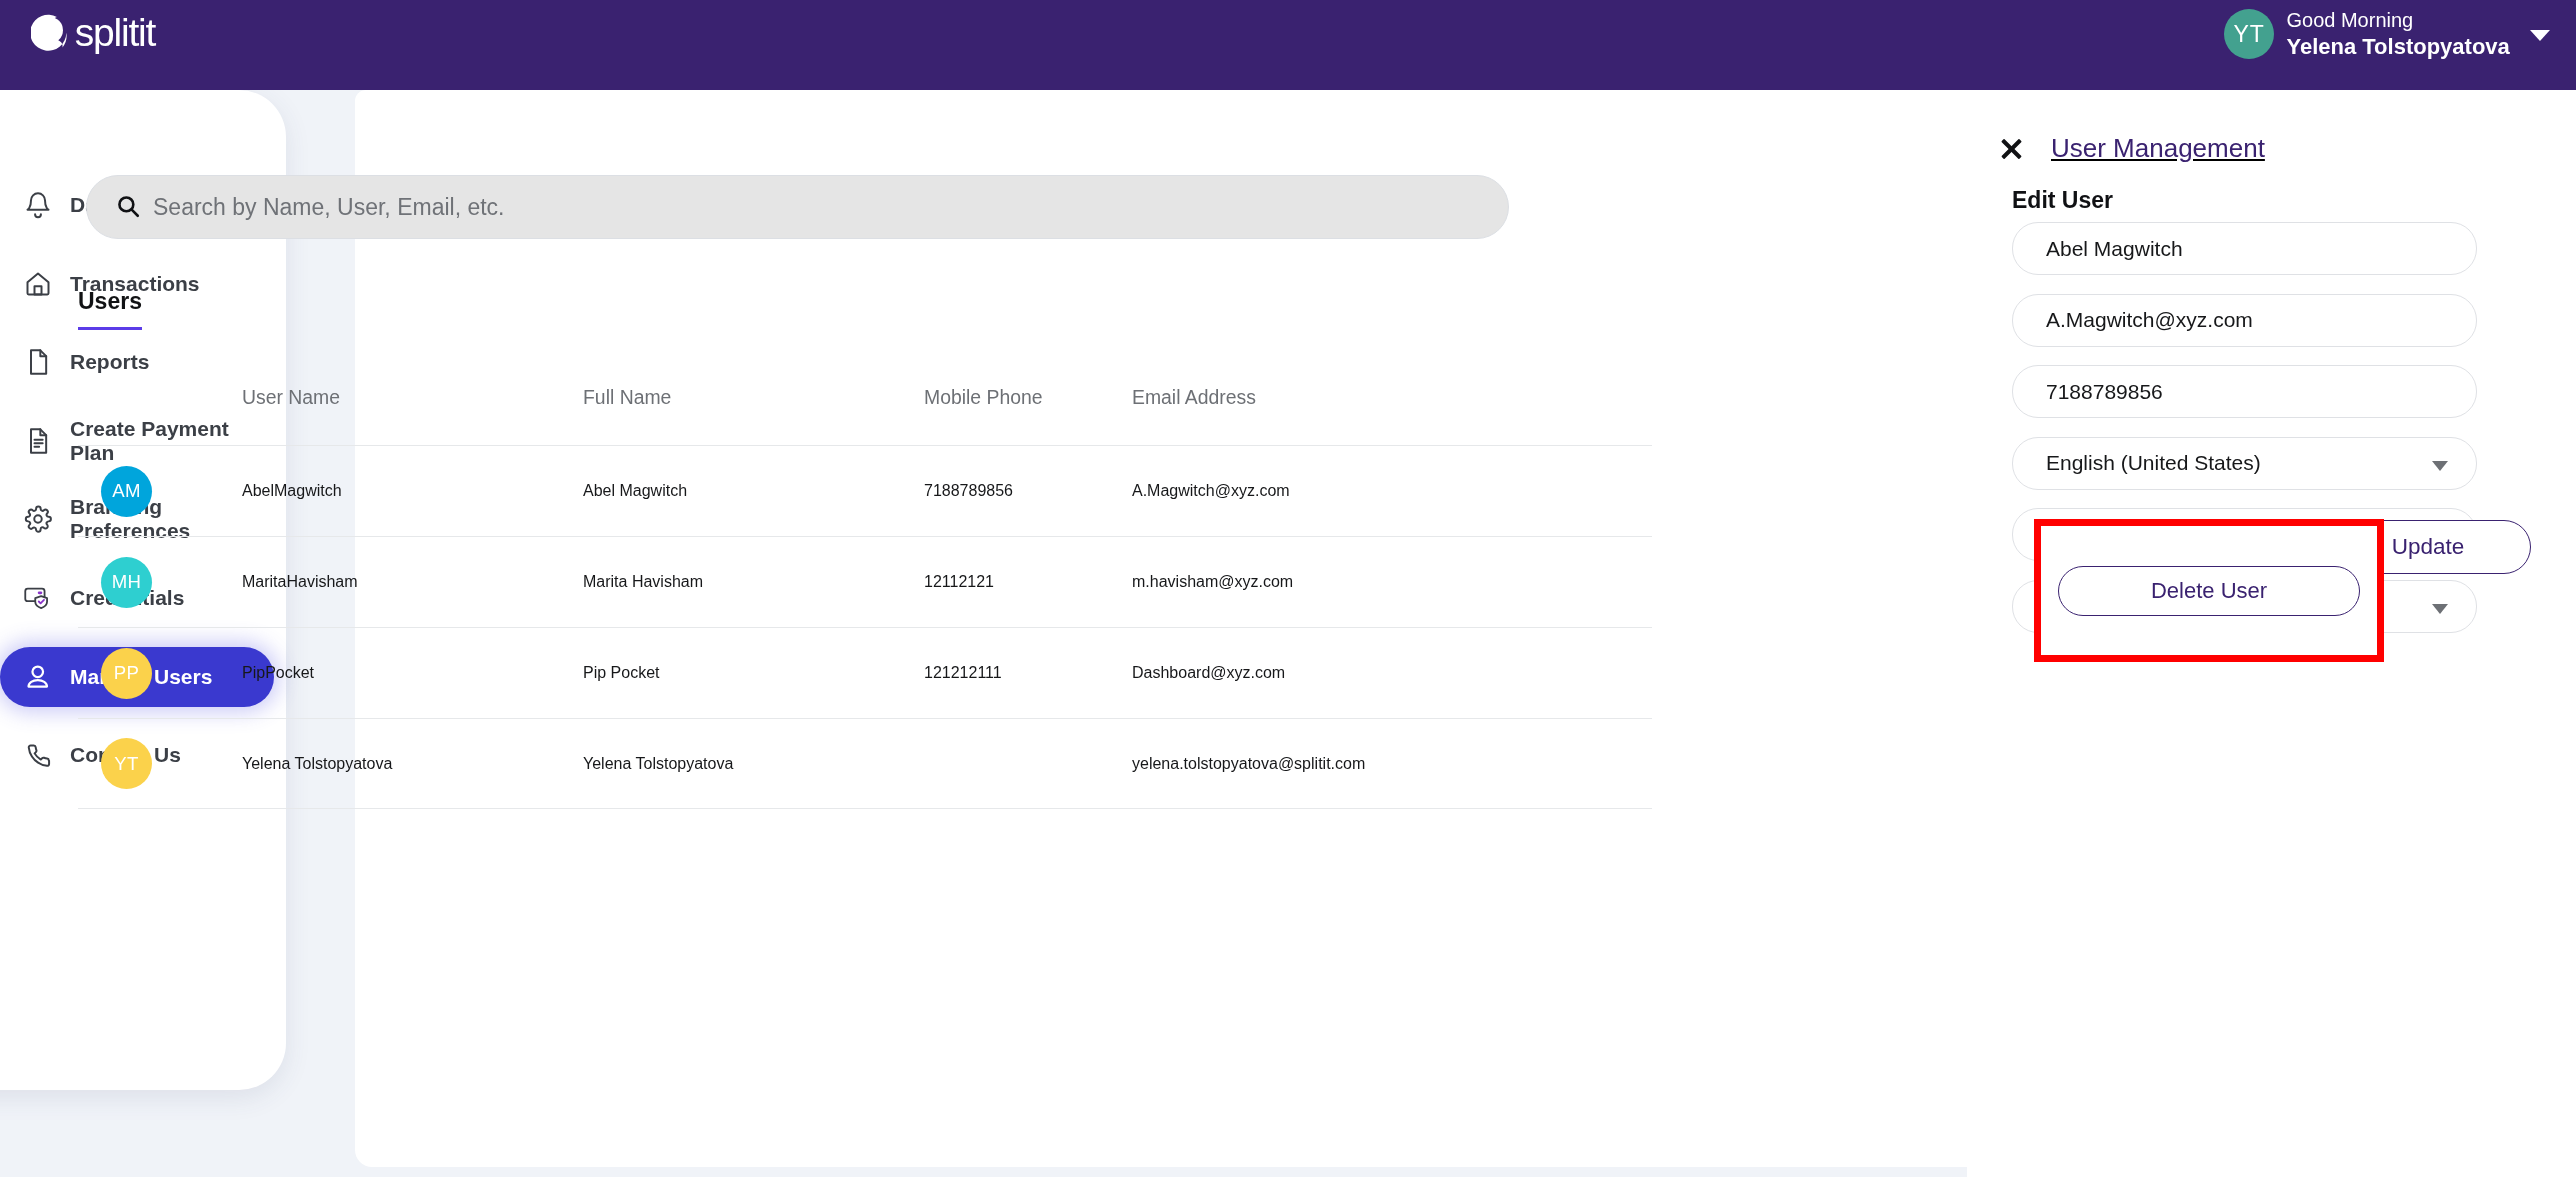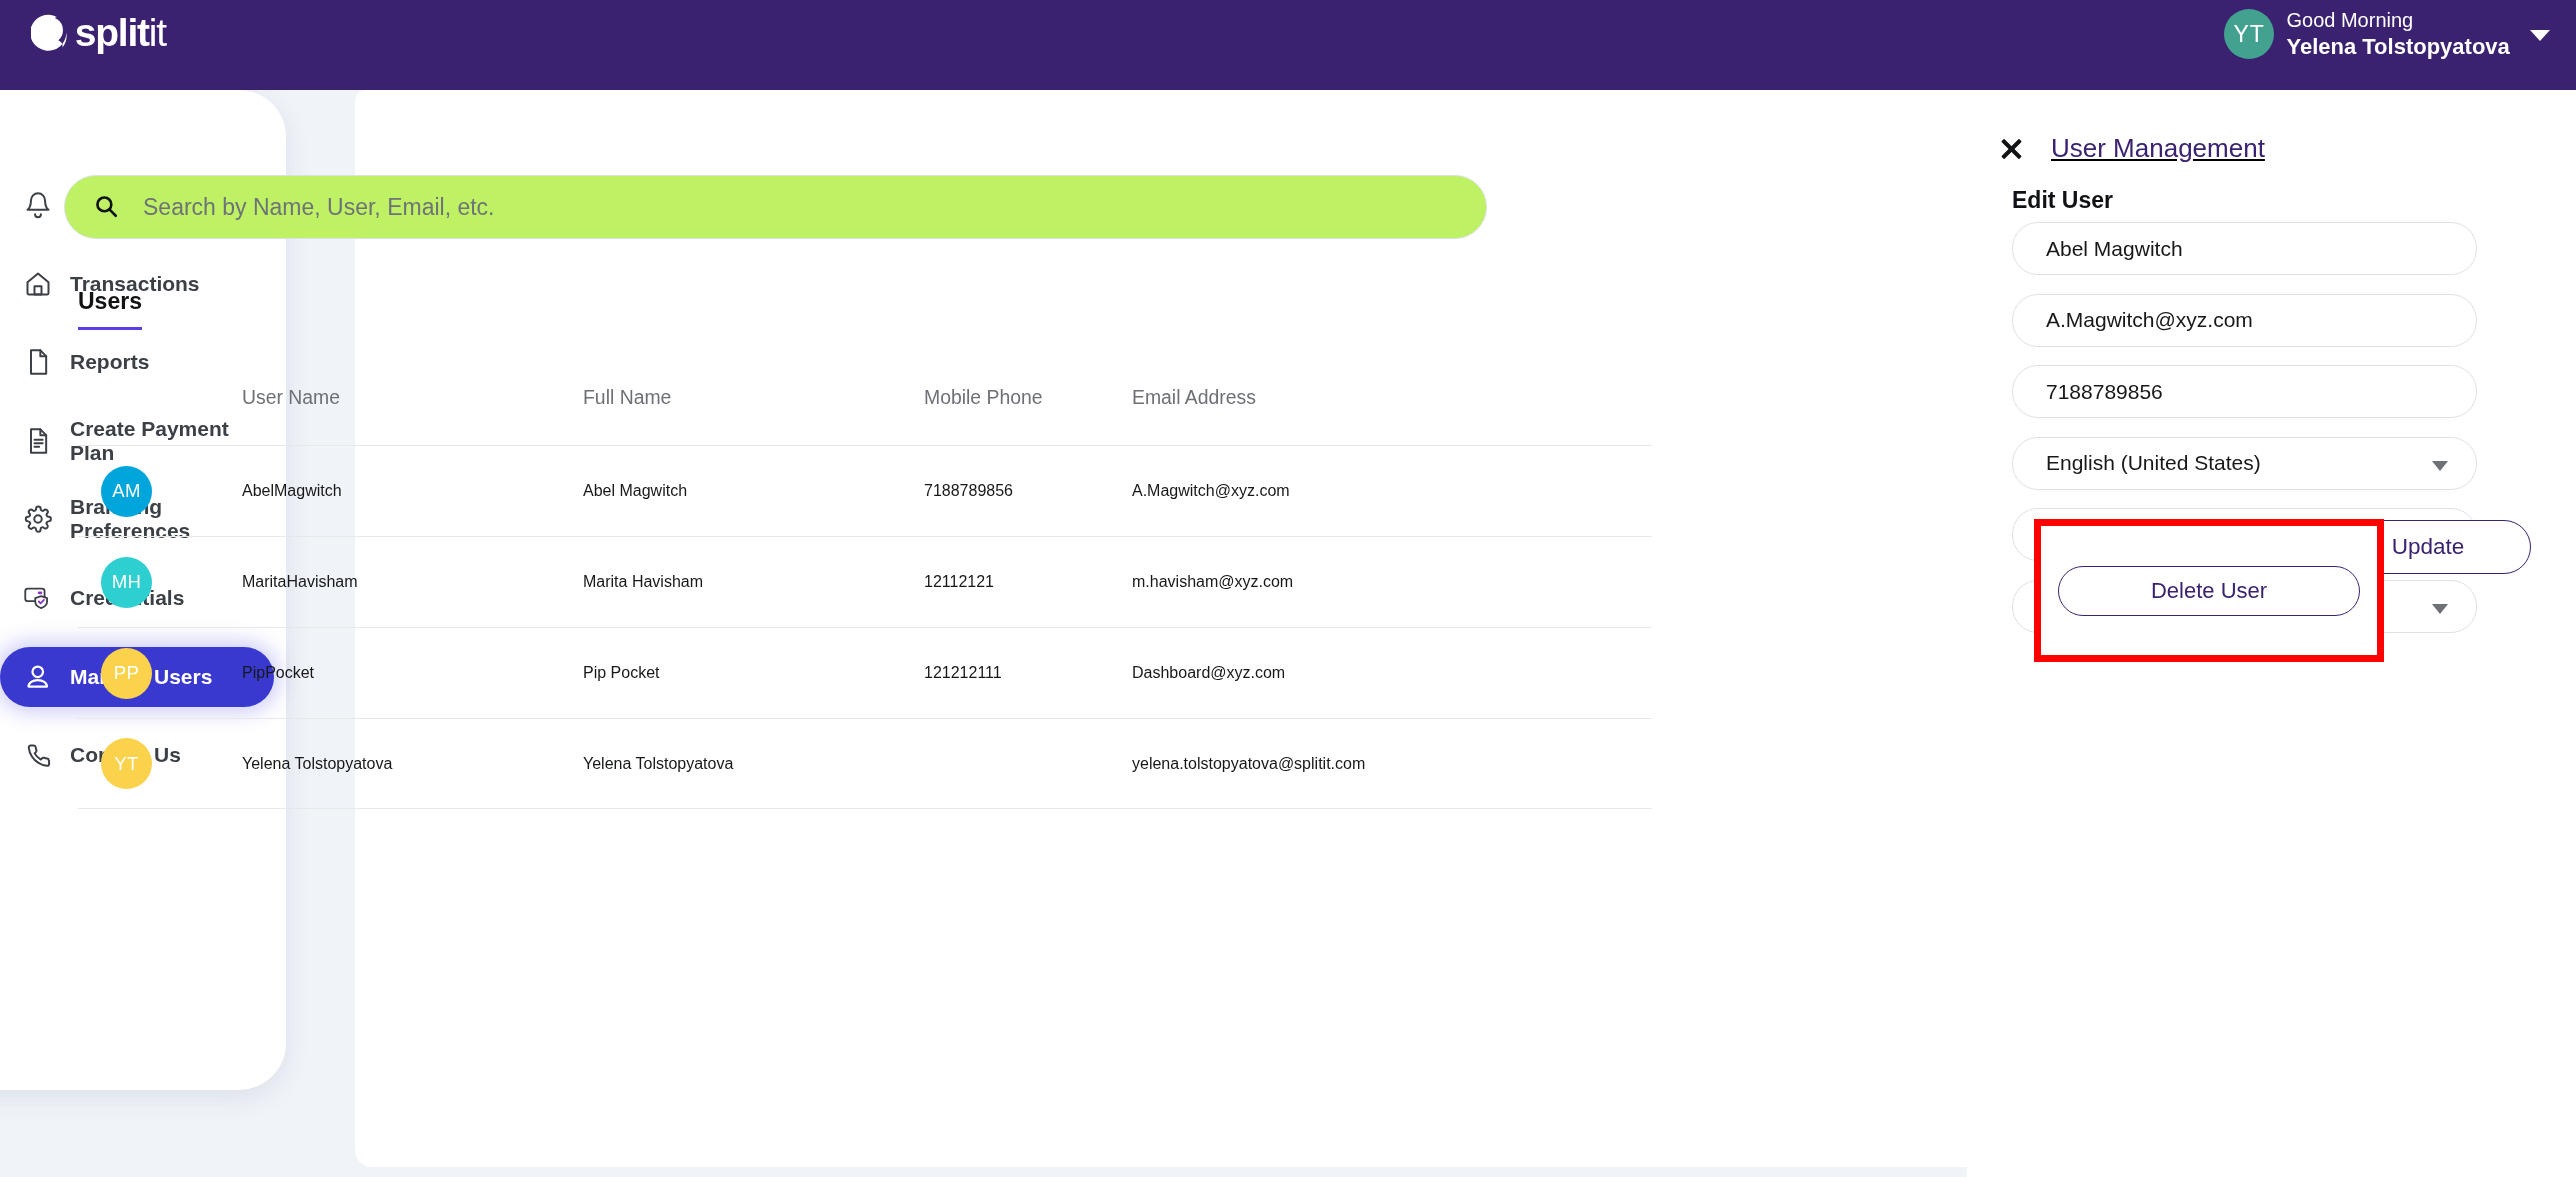--- a/index.html
+++ b/index.html
@@ -24,21 +24,21 @@
     z-index:6;
   }
   .logo-wrap {
     position:absolute; left:31px; top:13px;
     display:flex; align-items:center; gap:4.7px;
   }
   .logo-mark { width:39px; height:39px; position:relative; }
   .logo-text {
     font-size:39px; color:#ffffff; letter-spacing:-1.2px; line-height:39px;
   }
-  .logo-text b { font-weight:700; }
+  .logo-text b { font-weight:400; }
   .logo-text span { font-weight:400; }
 
   .user-area {
     position:absolute; right:26px; top:7.8px;
     display:flex; align-items:center; gap:12.4px;
   }
   .avatar-hdr {
     width:50px; height:50px; border-radius:50%;
     background:#43A18F; color:#ffffff;
     display:flex; align-items:center; justify-content:center;
@@ -86,24 +86,24 @@
     border-radius:11px 0 0 17px;
     z-index:3;
   }
   .main-card::after{
     content:""; position:absolute; right:0; top:0; width:101px; height:100%;
     background:linear-gradient(to right, rgba(255,255,255,0) 0%, rgba(205,210,220,0.55) 100%);
     pointer-events:none; border-radius:0;
   }
 
   .searchbox {
-    position:absolute; left:64px; top:175px; width:1423px; height:64px;
+    position:absolute; left:86px; top:175px; width:1423px; height:64px;
     border:1.2px solid #dcdfe4; border-radius:32px;
-    display:flex; align-items:center; padding-left:28px; gap:24px;
-    background:#bef264;
+    display:flex; align-items:center; padding-left:28px; gap:12px;
+    background:#e5e5e5;
   }
   .search-ph { font-size:23px; color:#6f7277; }
 
   .tabs { position:absolute; left:78px; top:288px; }
   .tab {
     display:inline-block; font-size:23px; font-weight:700; color:#111214;
     padding-bottom:12.4px; border-bottom:3.9px solid #5b3ce8;
   }
 
   

